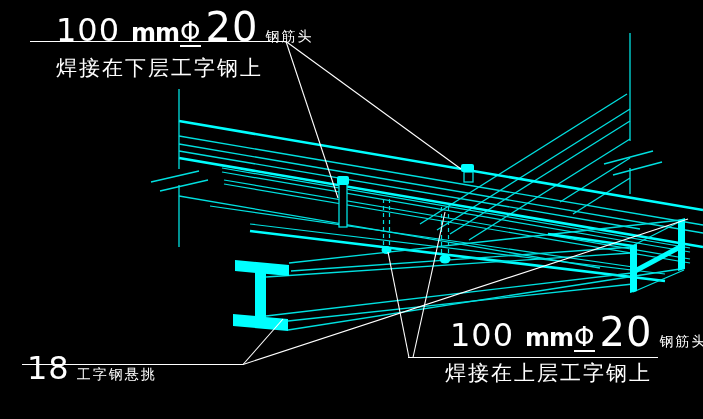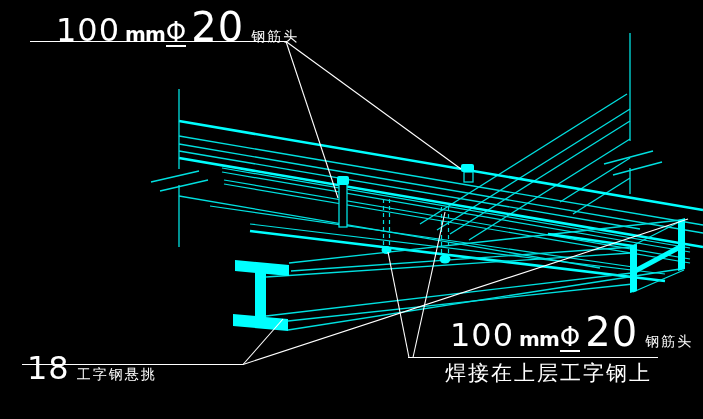--- a/index.html
+++ b/index.html
@@ -4,21 +4,21 @@
 <style>
   html,body{margin:0;padding:0;background:#222;}
   #stage{
     position:relative;width:703px;height:419px;background:#000;
     overflow:hidden;font-family:"DejaVu Sans",sans-serif;
   }
   #stage svg{position:absolute;left:0;top:0;}
   .lbl{position:absolute;color:#fff;white-space:nowrap;}
   .l1{display:flex;align-items:baseline;justify-content:center;}
   .num{font-size:32px;font-weight:400;letter-spacing:1px;line-height:1;}
-  .unit{font-size:20px;font-weight:700;letter-spacing:-1px;line-height:1;margin-left:5px;}
+  .unit{font-size:24px;font-weight:700;letter-spacing:-1px;line-height:1;margin-left:11px;}
   .phi{font-size:26px;font-weight:400;line-height:1;border-bottom:2px solid #fff;margin-left:1px;}
   .sz{font-size:40px;font-weight:400;line-height:1;margin-left:5px;letter-spacing:1px;}
   .cjk{font-size:14px;letter-spacing:2px;line-height:1;margin-left:7px;}
   .l2{font-size:21px;letter-spacing:2px;line-height:1;}
 </style>
 </head>
 <body>
 
 <div id="stage">
 
@@ -126,20 +126,21 @@
   </svg>
 
   <div class="lbl" style="left:56px;top:7px;">
     <div class="l1">
       <span class="num">100</span>
         <span class="unit">mm</span>
         <span class="phi">Φ</span>
         <span class="sz">20</span>
         <span class="cjk">钢筋头</span>
     </div>
+    <div class="l2" style="margin-top:11px;">焊接在下层工字钢上</div>
   </div>
 
   <div class="lbl" style="left:27px;top:352px;">
     <div class="l1">
       <span class="num">18</span>
         <span class="cjk">工字钢悬挑</span>
     </div>
   </div>
 
   <div class="lbl" style="left:450px;top:312px;">

